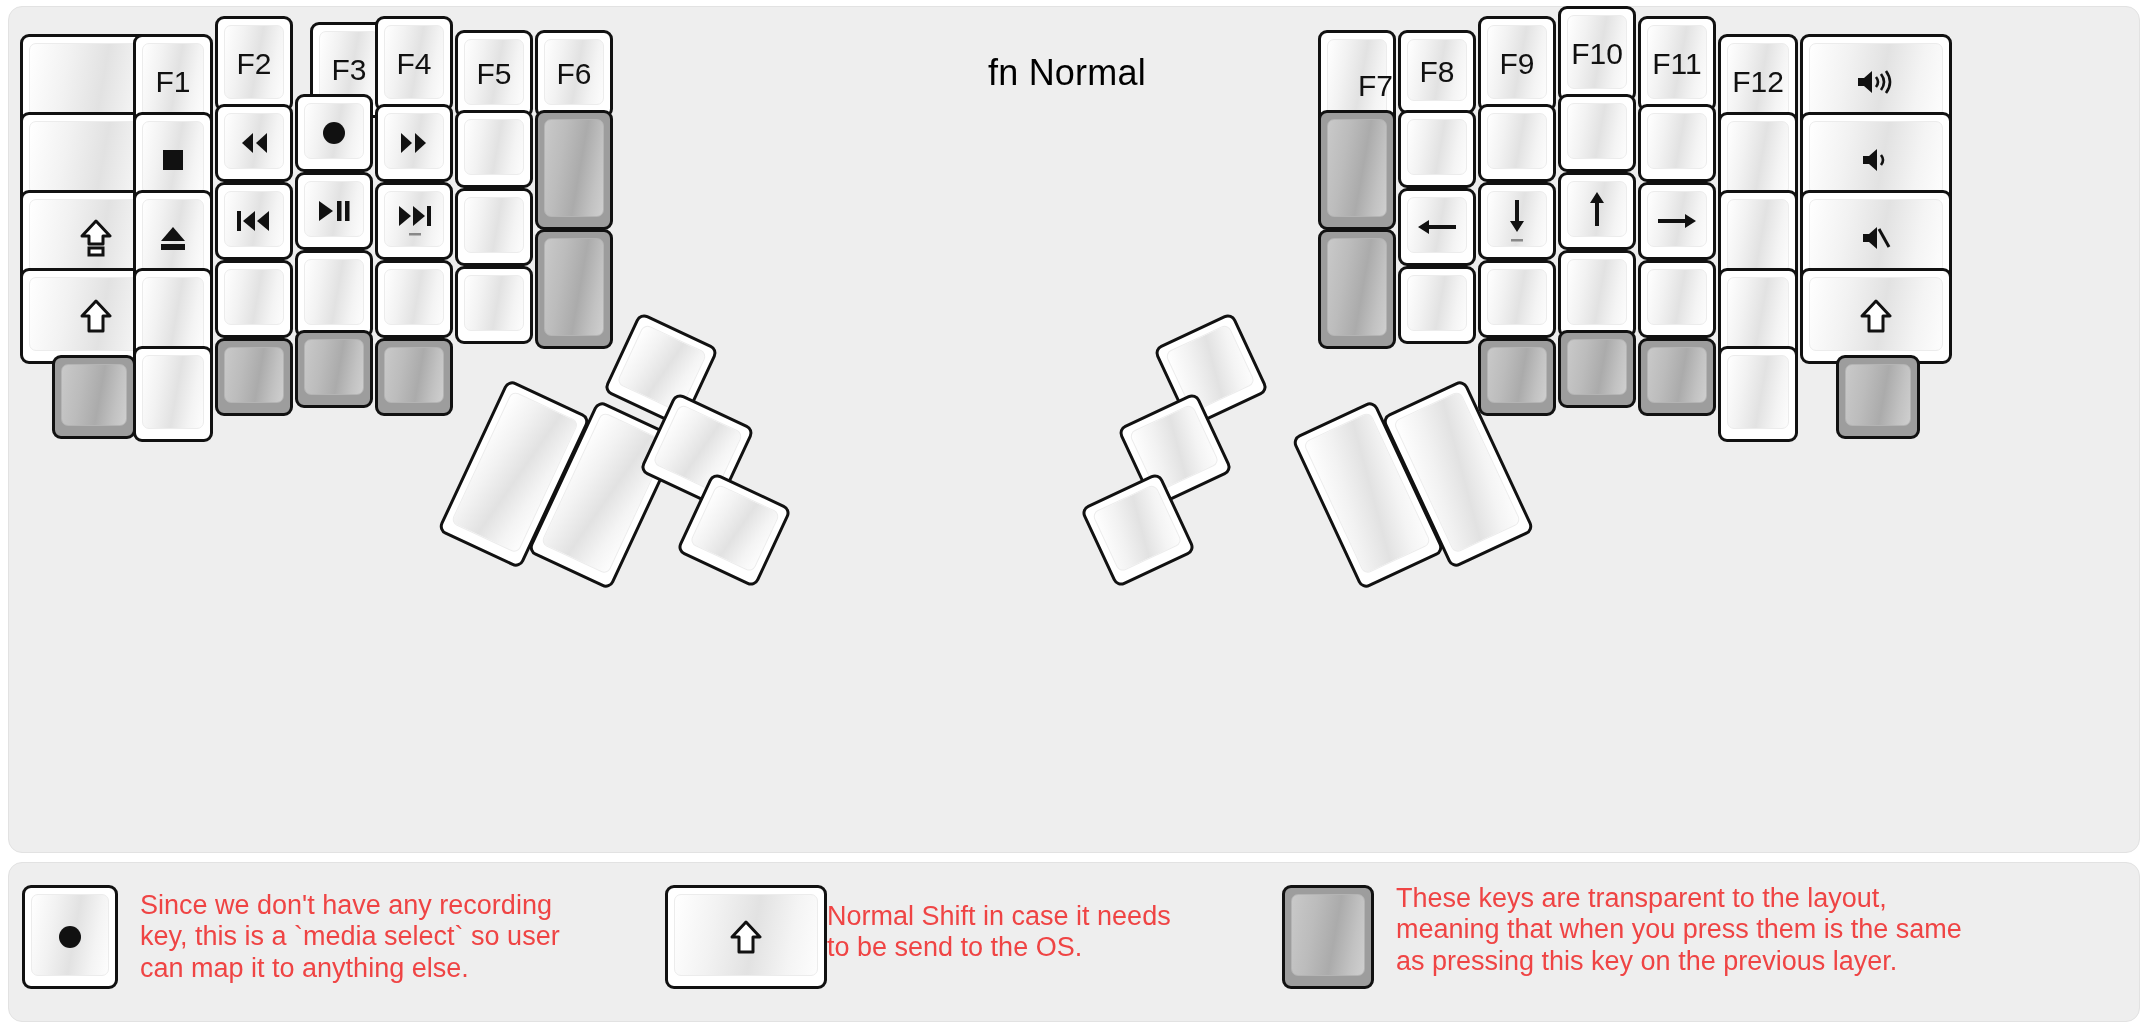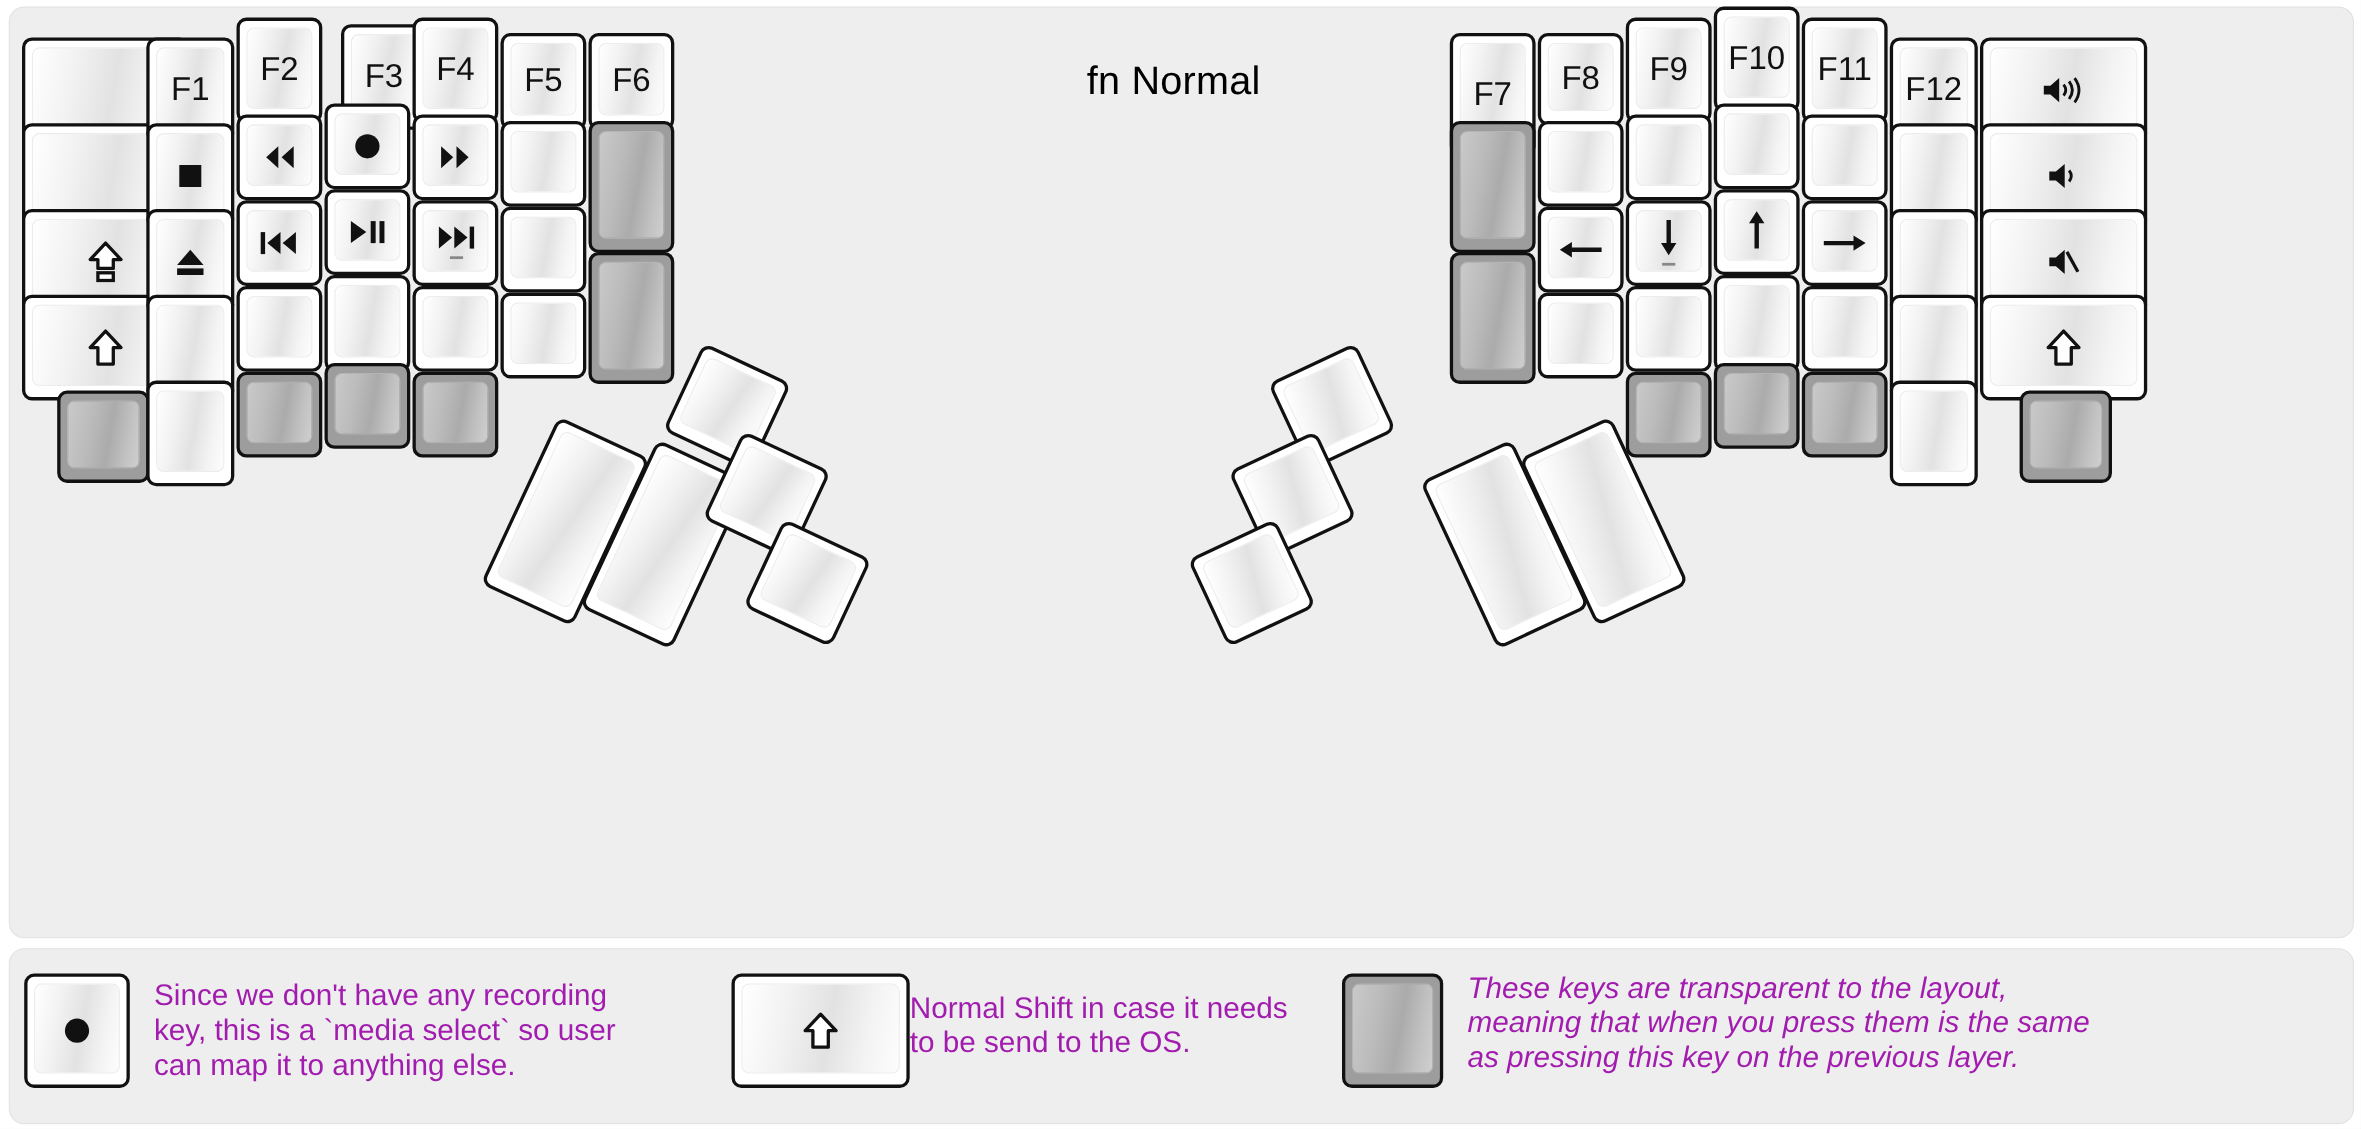--- a/index.html
+++ b/index.html
@@ -47,21 +47,21 @@
     background:linear-gradient(100deg,#c9c9c9 0%,#bcbcbc 30%,#ababab 58%,#c2c2c2 82%,#cfcfcf 100%);
     border:1px solid #b4b4b4;
   }
 
   
   .key.rot{transform-origin:center center;}
 
   
   .legend-item{position:absolute;display:flex;align-items:flex-start;}
   .legend-text{
-    font-size:27px;line-height:1.16;color:#a21caf;
+    font-size:27px;line-height:1.16;color:#ef4444;
     font-family:"Liberation Sans",sans-serif;white-space:pre-line;
   }
   .legend-key{position:relative;width:96px;height:96px;flex:0 0 auto;}
 
   #title{
     position:absolute;left:988px;top:52px;
     font-size:36px;color:#000;font-family:"Liberation Sans",sans-serif;
     letter-spacing:.2px;
   }
 </style>
@@ -233,21 +233,21 @@
   <div class="key rot" style="left:617px;top:326px;width:88px;height:88px;transform:rotate(25deg);">
     <span class="cap"></span>
   </div>
   <div class="key rot" style="left:653px;top:406px;width:88px;height:88px;transform:rotate(25deg);">
     <span class="cap"></span>
   </div>
   <div class="key rot" style="left:690px;top:486px;width:88px;height:88px;transform:rotate(25deg);">
     <span class="cap"></span>
   </div>
 
-  <div class="key" style="left:1318px;top:30px;width:78px;height:112px;">
+  <div class="key" style="left:1318px;top:30px;width:78px;height:112px;justify-content:flex-end;">
     <span class="cap"></span>
     <span class="lbl">F7</span>
   </div>
   <div class="key trans" style="left:1318px;top:110px;width:78px;height:120px;">
     <span class="cap"></span>
   </div>
   <div class="key trans" style="left:1318px;top:229px;width:78px;height:120px;">
     <span class="cap"></span>
   </div>
 
@@ -413,21 +413,21 @@
     <div class="key legend-key" style="position:relative;left:0;top:0;width:162px;height:104px;">
       <span class="cap"></span>
       <svg class="glyph" width="32" height="36" viewBox="0 0 32 36">
         <path d="M16 3 L30 18 H23 V33 H9 V18 H2 Z" fill="#fff" stroke="#111" stroke-width="3" stroke-linejoin="round"></path>
       </svg>
     </div>
     <div class="legend-text" style="margin-top:16px;width:430px;">Normal Shift in case it needs
 to be send to the OS.</div>
   </div>
 
-  <div class="legend-item" style="left:1220px;top:885px;font-style:italic;">
+  <div class="legend-item" style="left:1282px;top:885px;">
     <div class="key trans legend-key" style="position:relative;left:0;top:0;width:92px;height:104px;">
       <span class="cap"></span>
     </div>
     <div class="legend-text" style="margin-left:22px;margin-top:-2px;width:740px;">These keys are transparent to the layout,
 meaning that when you press them is the same
 as pressing this key on the previous layer.</div>
   </div>
 
 </div>
 

